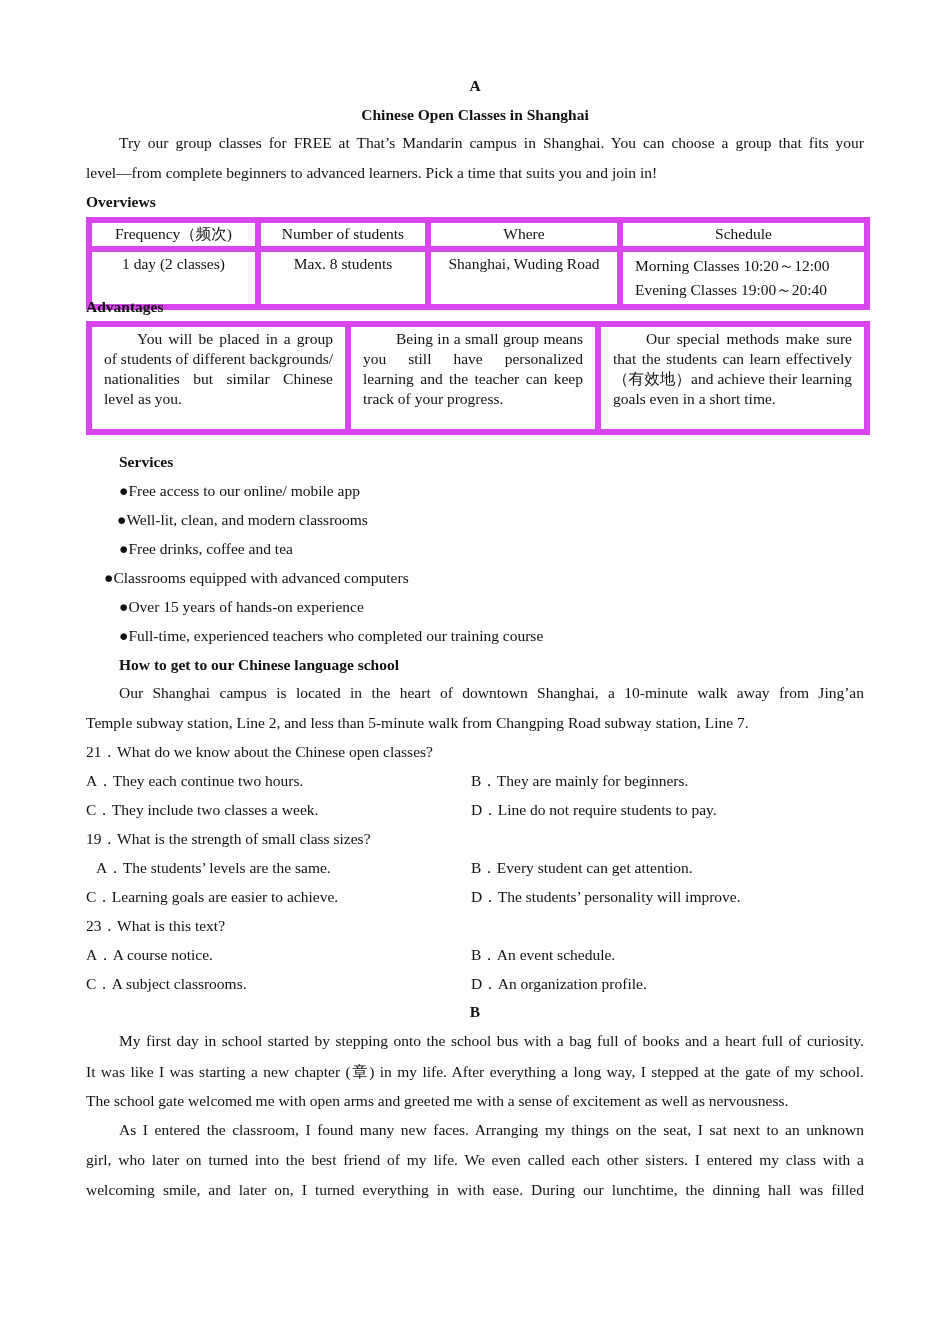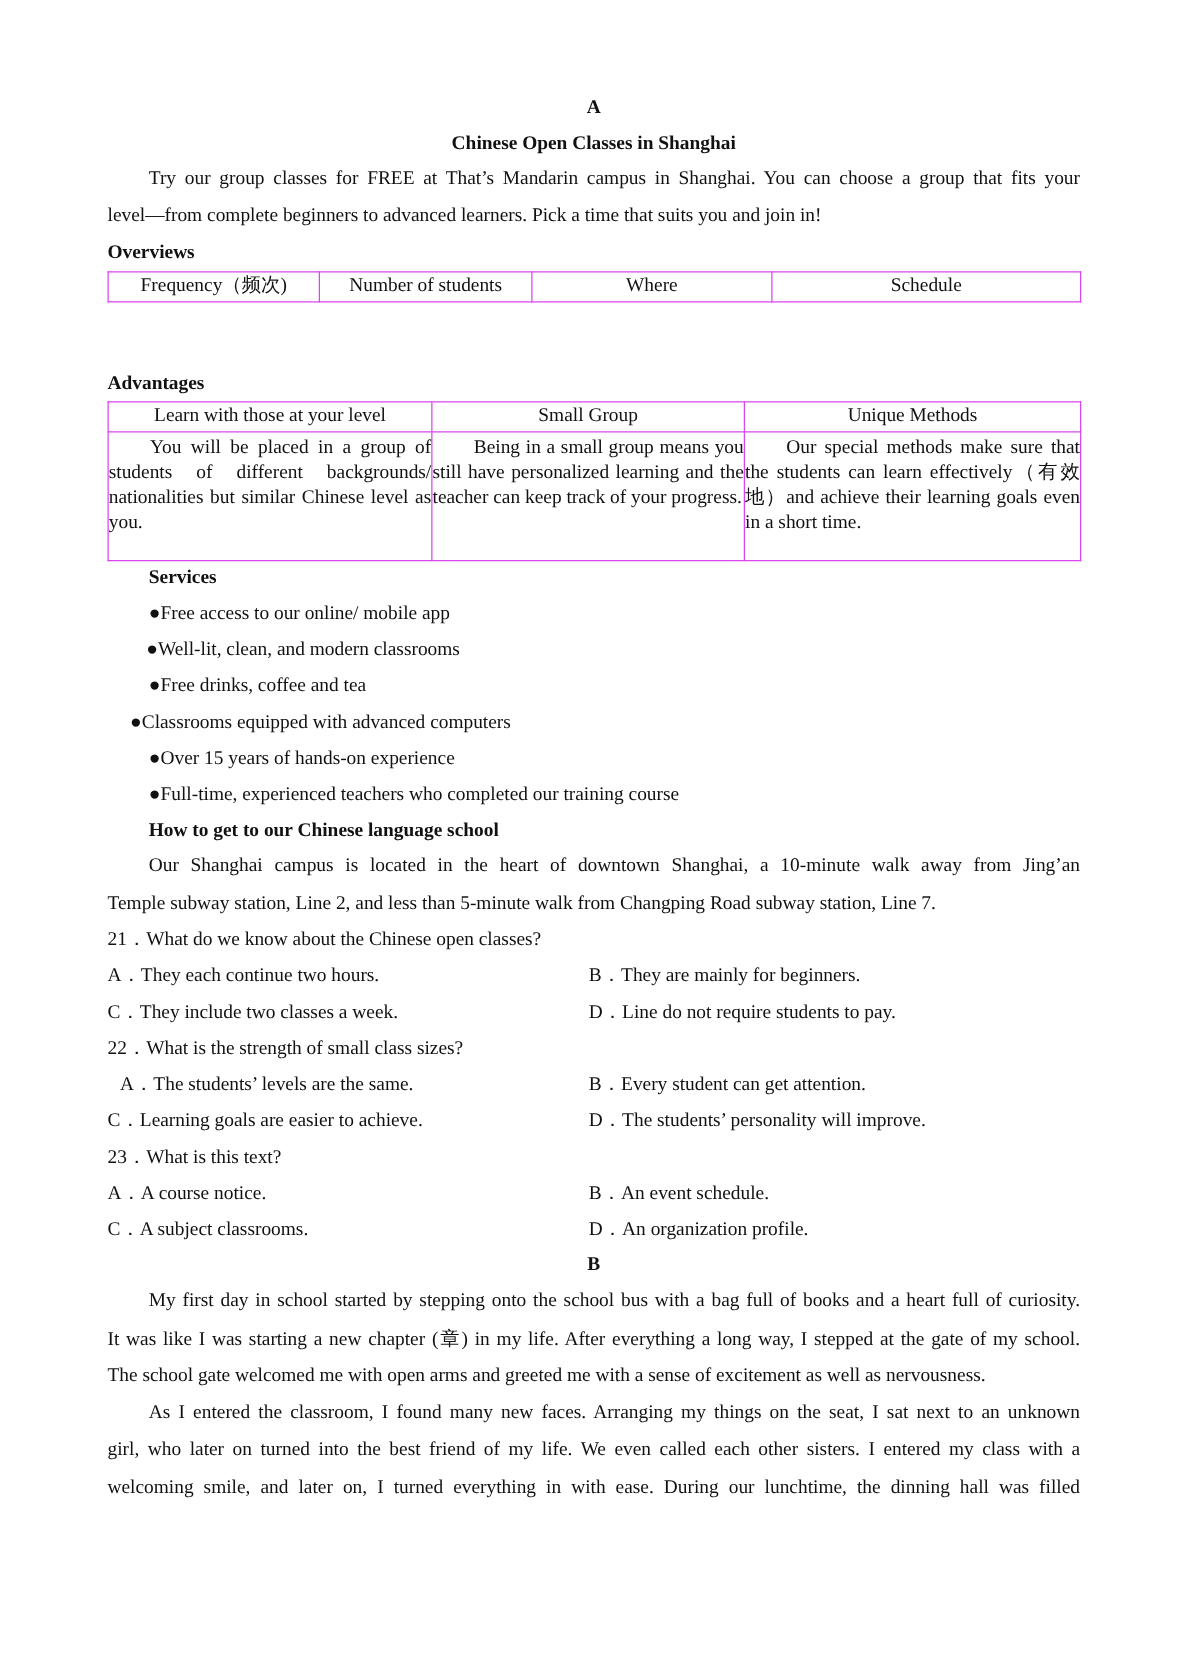--- a/index.html
+++ b/index.html
@@ -12,21 +12,21 @@
   .line { position: absolute; left: 0; white-space: nowrap; line-height: 20px; }
   .center { width: 778px; text-align: center; }
   .bold { font-weight: bold; }
   .just { width: 778px; text-align: justify; text-align-last: justify; white-space: normal; }
   .indent { text-indent: 33px; }
   table.grid {
     position: absolute; left: 0; border-collapse: collapse; width: 778px;
     font-size: 15.5px; table-layout: fixed;
   }
   table.grid td {
-    border: 1px solid #d946ef; vertical-align: top; padding: 2px 0;
+    border: 6px solid #d946ef; vertical-align: top; padding: 2px 12px;
     line-height: 20px;
   }
   table.grid td.h { text-align: center; height: 21px; padding-top: 1px; padding-bottom: 1px; }
   .cellc { text-align: center; }
   .cellj { text-align: justify; line-height: 19.5px; margin-top: 32px; }
   .opt { position: absolute; white-space: nowrap; line-height: 20px; }
 </style>
 </head>
 <body>
 
@@ -45,36 +45,40 @@
         <col style="width:192px">
         <col style="width:247px">
       </colgroup>
     <tbody>
         <tr>
       <td class="h">Frequency（频次)</td>
       <td class="h">Number  of  students</td>
       <td class="h">Where</td>
       <td class="h">Schedule</td>
     </tr>
+    <tr>
+      <td class="cellc" style="height:44px;">1 day (2 classes)</td>
+      <td class="cellc">Max. 8 students</td>
+      <td class="cellc">Shanghai, Wuding Road</td>
+      <td style="line-height:24px;">
+        <div>Morning Classes 10:20～12:00</div>
+        <div>Evening Classes 19:00～20:40</div>
+      </td>
+    </tr>
   </tbody>
     </table>
 
   <div class="line bold" style="top:297px;">Advantages</div>
   <table class="grid" style="top:321px;">
     <colgroup>
         <col style="width:259px">
         <col style="width:250px">
         <col style="width:269px">
       </colgroup>
     <tbody>
-        <tr>
-      <td class="h">Learn with those at your level</td>
-      <td class="h">Small Group</td>
-      <td class="h">Unique Methods</td>
-    </tr>
     <tr>
       <td class="cellj" style="height:98px; text-indent:33px;">You will be placed in a group of students of different backgrounds/ nationalities but similar Chinese level as you.</td>
       <td class="cellj" style="text-indent:33px;">Being in a small group means you still have personalized learning and the teacher can keep track of your progress.</td>
       <td class="cellj" style="text-indent:33px;">Our special methods make sure that the students can learn effectively（有效地）and achieve their learning goals even in a short  time.</td>
     </tr>
   </tbody>
     </table>
 
   <div class="line bold" style="top:452px; left:33px;">Services</div>
   <div>
@@ -91,21 +95,21 @@
   <div class="line" style="top:713px;">Temple subway station, Line 2, and less than 5-minute walk from Changping Road subway station, Line 7.</div>
 
   <div>
     <div class="opt" style="top:742px; left:0;">21．What do we know about the Chinese open classes?</div>
     <div class="opt" style="top:771px; left:0;">A．They each continue two hours.</div>
     <div class="opt" style="top:771px; left:385px;">B．They are mainly for beginners.</div>
     <div class="opt" style="top:800px; left:0;">C．They include two classes a week.</div>
     <div class="opt" style="top:800px; left:385px;">D．Line do not require students to pay.</div>
   </div>
   <div>
-    <div class="opt" style="top:829px; left:0;">22．What is the strength of small class sizes?</div>
+    <div class="opt" style="top:829px; left:0;">19．What is the strength of small class sizes?</div>
     <div class="opt" style="top:858px; left:10px;">A．The students’ levels are the same.</div>
     <div class="opt" style="top:858px; left:385px;">B．Every student can get attention.</div>
     <div class="opt" style="top:887px; left:0;">C．Learning goals are easier to achieve.</div>
     <div class="opt" style="top:887px; left:385px;">D．The students’ personality will improve.</div>
   </div>
   <div>
     <div class="opt" style="top:916px; left:0;">23．What is this text?</div>
     <div class="opt" style="top:945px; left:0;">A．A course notice.</div>
     <div class="opt" style="top:945px; left:385px;">B．An event schedule.</div>
     <div class="opt" style="top:974px; left:0;">C．A subject classrooms.</div>

